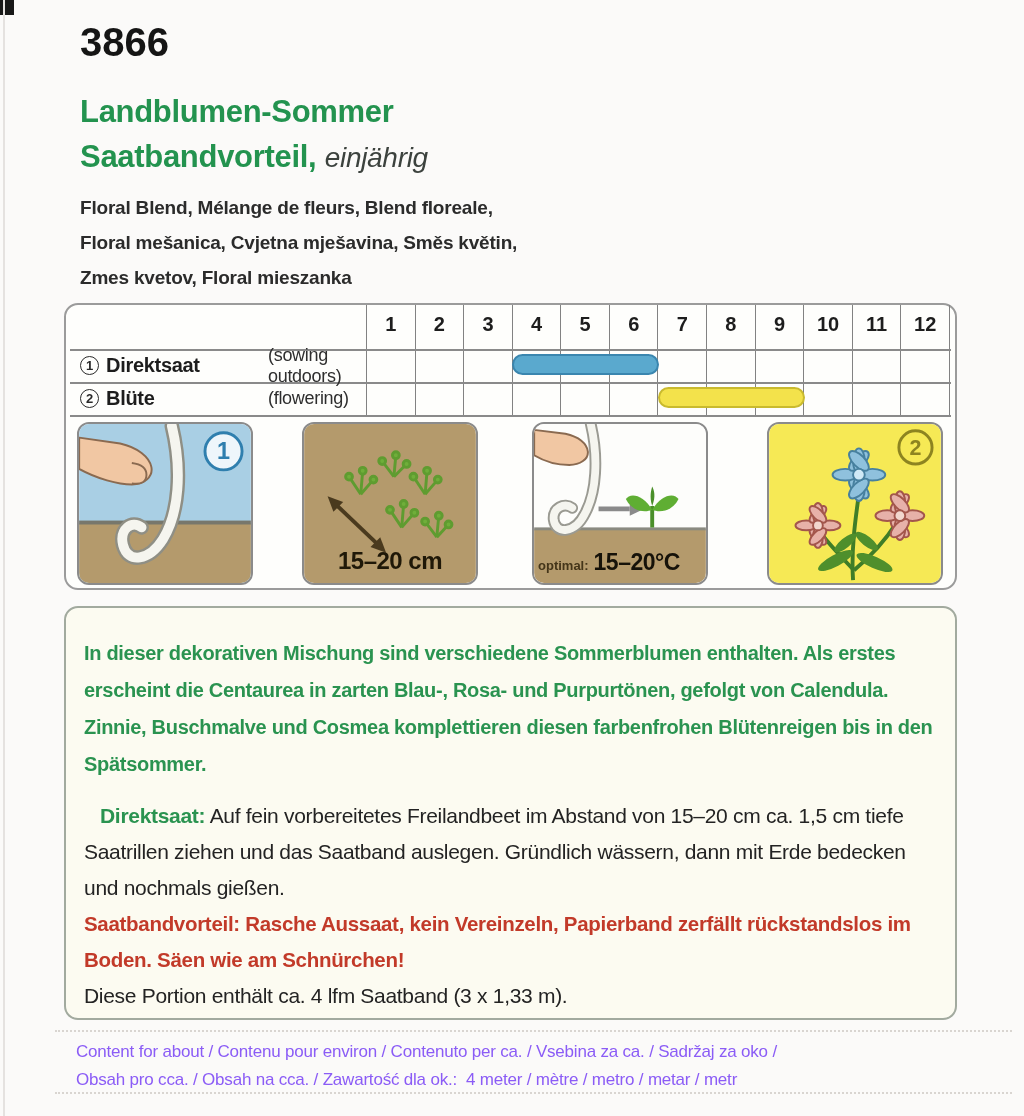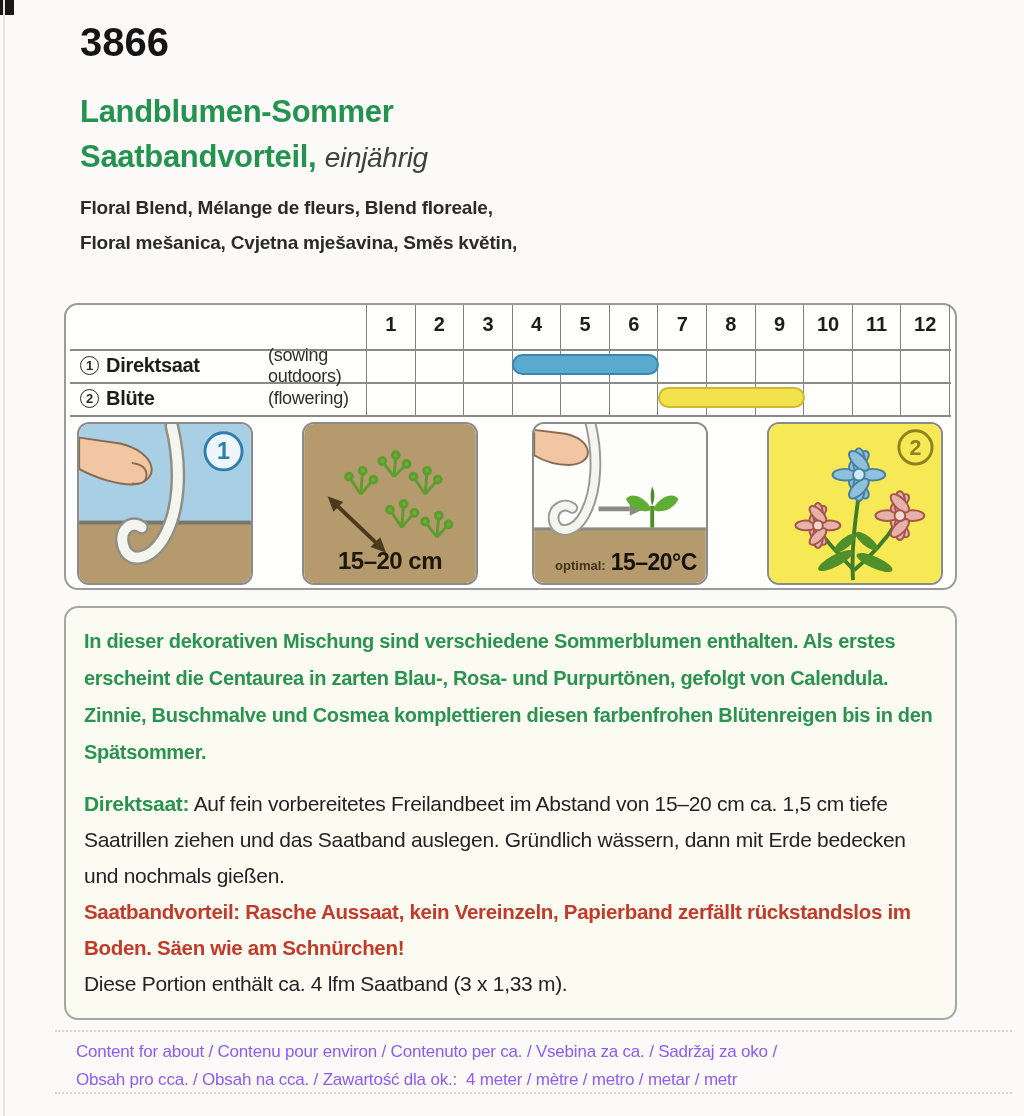--- a/index.html
+++ b/index.html
@@ -34,30 +34,30 @@
 
   .bar { position:absolute; height:21px; border-radius:12px; }
   .bar-sow { left:446px; top:49px; width:147px; background:#5aa9ce; border:2px solid #3a86af; }
   .bar-flower { left:592px; top:82px; width:147px; background:#f3e24b; border:2px solid #c9ba2e; }
 
   
   .tile { position:absolute; top:117px; width:176px; height:163px; border:2px solid #8b8b8b; border-radius:12px; overflow:hidden; background:#fff; }
   .tile svg { display:block; width:100%; height:100%; }
   .tile.t1 { left:11px; } .tile.t2 { left:236px; } .tile.t3 { left:466px; } .tile.t4 { left:701px; }
   .tile-caption { position:absolute; left:0; right:0; bottom:8px; text-align:center; font-size:24px; font-weight:bold; color:#1f1808; letter-spacing:-0.5px; }
-  .tile3-caption { position:absolute; left:12px; right:0; bottom:7px; text-align:center; }
+  .tile3-caption { position:absolute; left:4px; right:0; bottom:7px; text-align:left; }
   .tile3-caption .opt { font-size:13px; font-weight:bold; color:#443519; margin-right:5px; }
   .tile3-caption .temp { font-size:23px; font-weight:bold; color:#161209; letter-spacing:-0.5px; }
 
   
   .desc-box { position:absolute; left:64px; top:606px; width:893px; height:414px; background:#fcfbf1; border:2px solid #a2aa9f; border-radius:14px; padding:15px 18px; overflow:hidden; }
   .desc-box p { letter-spacing:-0.3px; }
-  .p-intro { font-size:20px; font-weight:bold; color:#2a9350; line-height:37px; margin-bottom:15px; }
+  .p-intro { font-size:20px; font-weight:bold; color:#2a9350; line-height:37px; margin-bottom:15px;margin-top:12px; }
   .p-direkt { font-size:21px; color:#232323; line-height:36px; }
-  .lbl-green { font-weight:bold; color:#2a9350; }
+  .lbl-green { font-weight:bold; color:#2a9350;margin-left:16px; }
   .p-advantage { font-size:20.5px; font-weight:bold; color:#c23a29; line-height:36px; }
   .p-portion { font-size:21px; color:#232323; line-height:36px; }
 
   
   .dotline { position:absolute; left:55px; right:12px; border-top:2px dotted #d9d5d1; }
   .dot-top { top:1030px; } .dot-bottom { top:1092px; }
   .footer { position:absolute; left:76px; top:1038px; font-size:17px; color:#8b5cf6; line-height:28px; letter-spacing:-0.2px; }
 </style>
 </head>
 <body>
@@ -69,20 +69,21 @@
   <div class="product-code">3866</div>
 
   <div class="title-block">
     <div><span class="title-green">Landblumen-Sommer</span></div>
     <div><span class="title-green">Saatbandvorteil</span><span class="title-green">, </span><span class="title-variety">einjährig</span></div>
   </div>
 
   <div class="translations">
     <div>Floral Blend, Mélange de fleurs, Blend floreale,</div>
     <div>Floral mešanica, Cvjetna mješavina, Směs květin,</div>
+    <div>Zmes kvetov, Floral mieszanka</div>
   </div>
 
   <div class="cal-box">
     <div class="months-cols">
       <div class="mcell">1</div>
       <div class="mcell">2</div>
       <div class="mcell">3</div>
       <div class="mcell">4</div>
       <div class="mcell">5</div>
       <div class="mcell">6</div>

